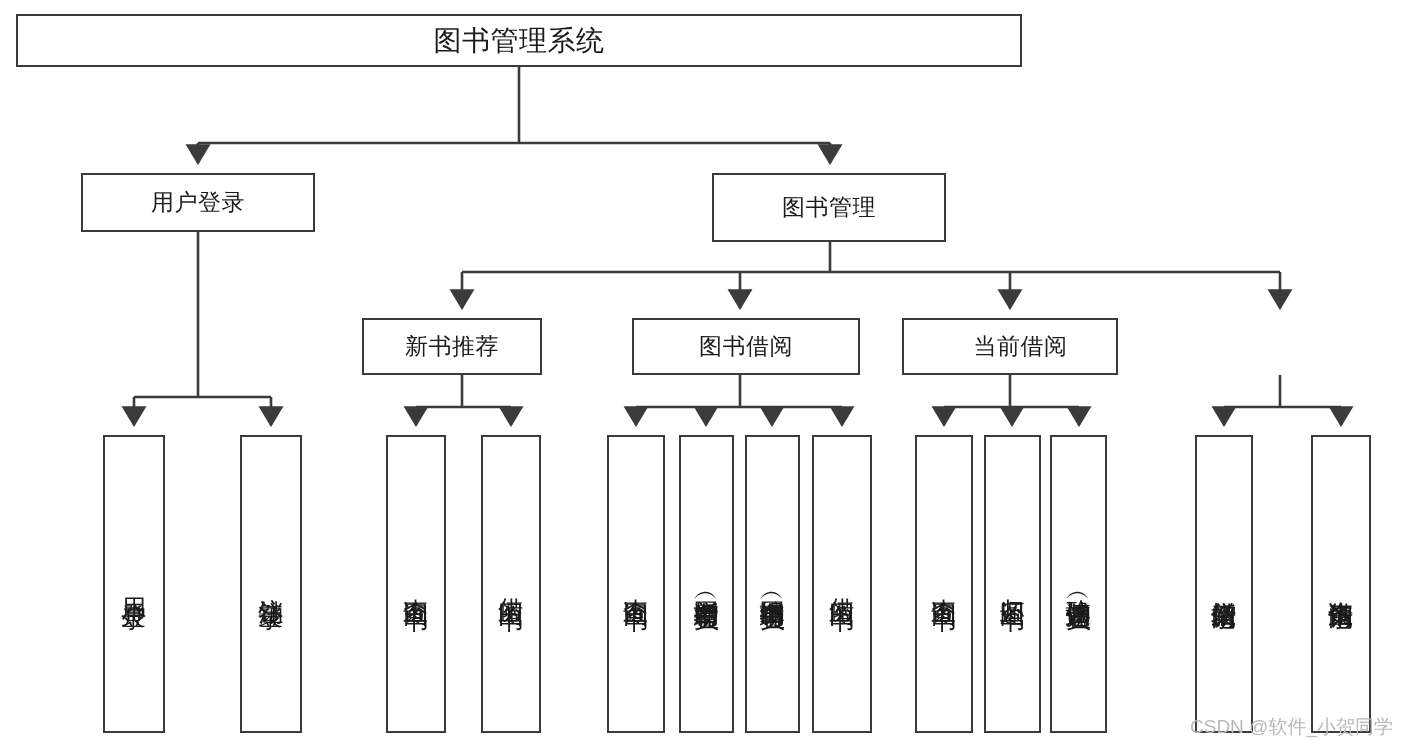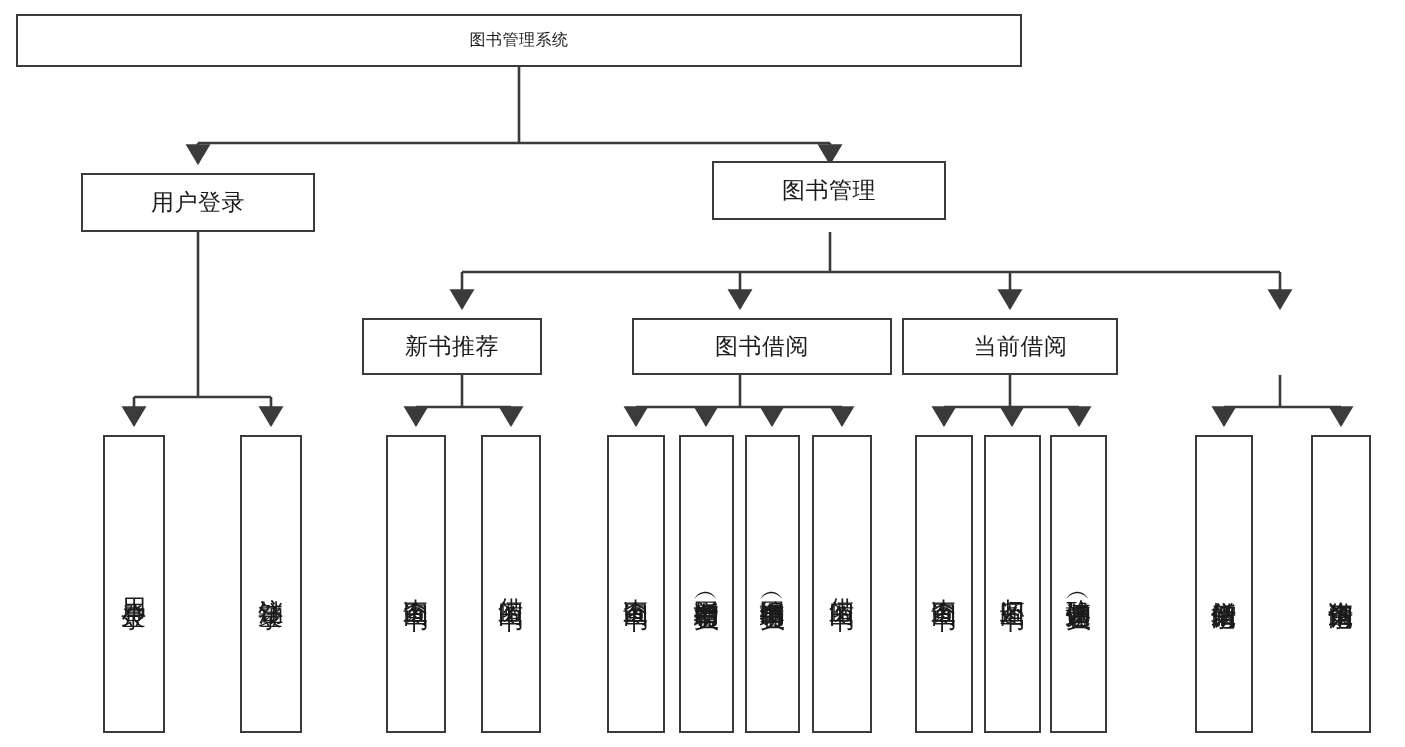--- a/index.html
+++ b/index.html
@@ -41,21 +41,21 @@
     text-align: center;
     line-height: 1.18;
     letter-spacing: 0.5px;
   }
   
   .node.horiz .label {
     font-size: 23px;
     white-space: nowrap;
   }
   .node.root .label {
-    font-size: 16px;
+    font-size: 28px;
   }
   
   .node.vert {
     align-items: center;
   }
   .node.vert .label {
     writing-mode: vertical-rl;
     text-orientation: upright;
     font-size: 25px;
     line-height: 1.05;
@@ -131,28 +131,28 @@
     </g>
   </svg>
 
   <div class="node root horiz" style="left:16px; top:14px; width:1006px; height:53px;">
     <span class="label">图书管理系统</span>
   </div>
 
   <div class="node horiz" style="left:81px; top:173px; width:234px; height:59px;">
     <span class="label">用户登录</span>
   </div>
-  <div class="node horiz" style="left:712px; top:161px; width:234px; height:59px;">
+  <div class="node horiz" style="left:712px; top:173px; width:234px; height:69px;">
     <span class="label">图书管理</span>
   </div>
 
   <div class="node horiz" style="left:362px; top:318px; width:180px; height:57px;">
     <span class="label">新书推荐</span>
   </div>
-  <div class="node horiz" style="left:632px; top:318px; width:260px; height:57px;">
+  <div class="node horiz" style="left:632px; top:318px; width:228px; height:57px;">
     <span class="label">图书借阅</span>
   </div>
   <div class="node horiz" style="left:902px; top:318px; width:216px; height:57px;padding-left:21px;">
     <span class="label">当前借阅</span>
   </div>
 
   <div class="node vert" style="left:103px; top:435px; width:62px; height:298px;">
     <span class="label">用户登录</span>
   </div>
   <div class="node vert" style="left:240px; top:435px; width:62px; height:298px;">
@@ -189,14 +189,15 @@
     <span class="label">确认归还（管理员）</span>
   </div>
 
   <div class="node vert tall" style="left:1195px; top:435px; width:58px; height:298px;">
     <span class="label">新增借阅记录</span>
   </div>
   <div class="node vert tall" style="left:1311px; top:435px; width:60px; height:298px;">
     <span class="label">查询借阅记录</span>
   </div>
 
+  <div class="watermark">CSDN @软件_小贺同学</div>
 
 </div>
 
 </body></html>

